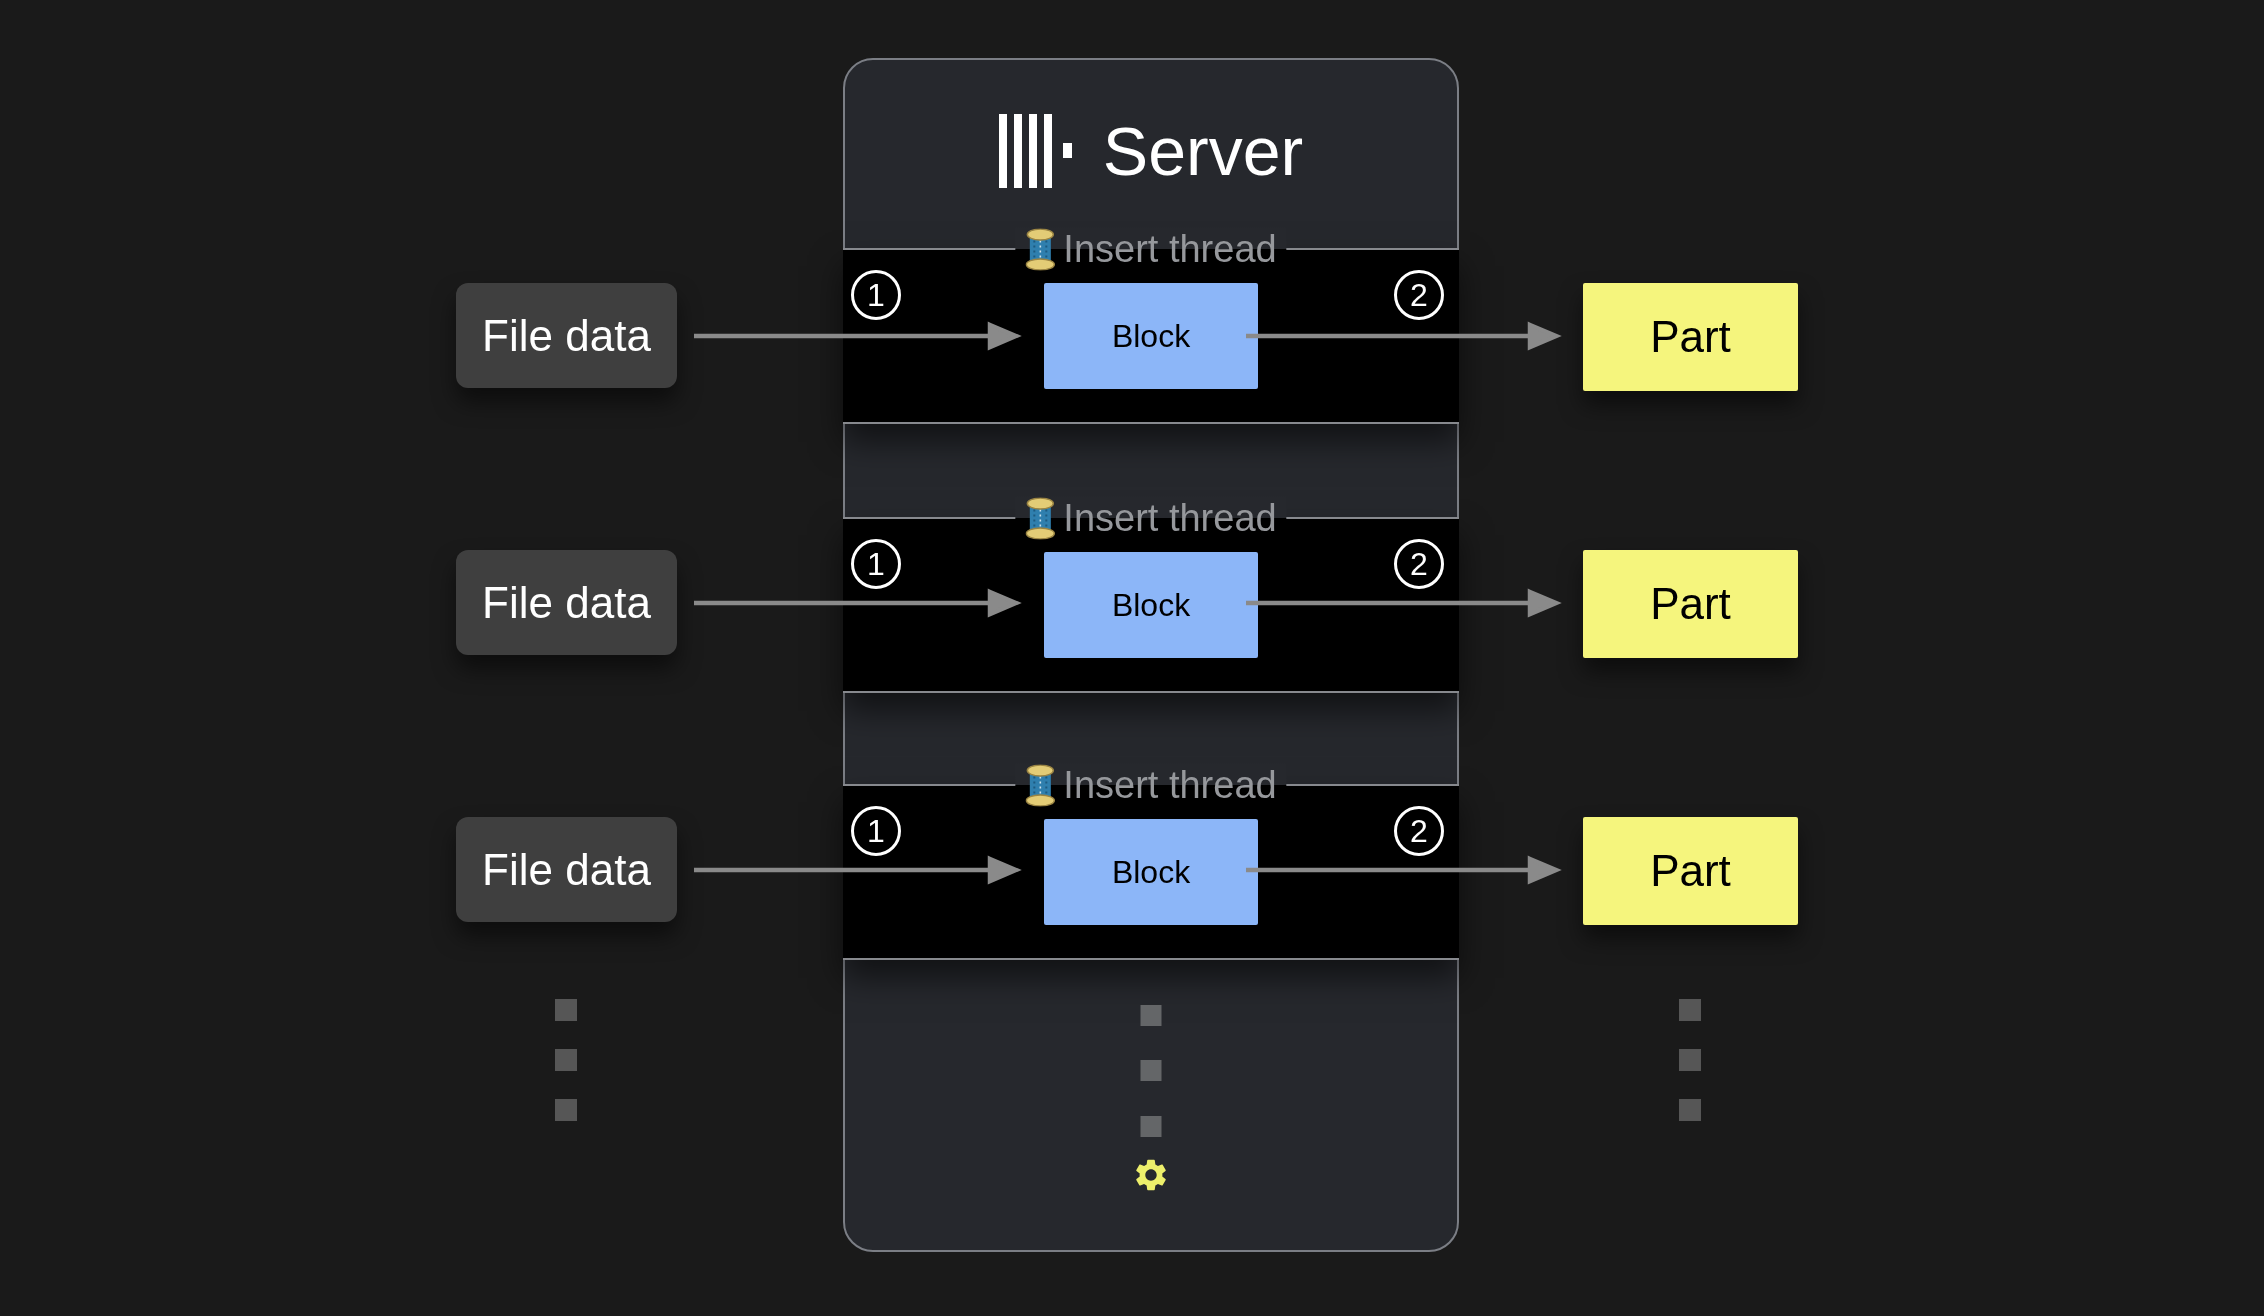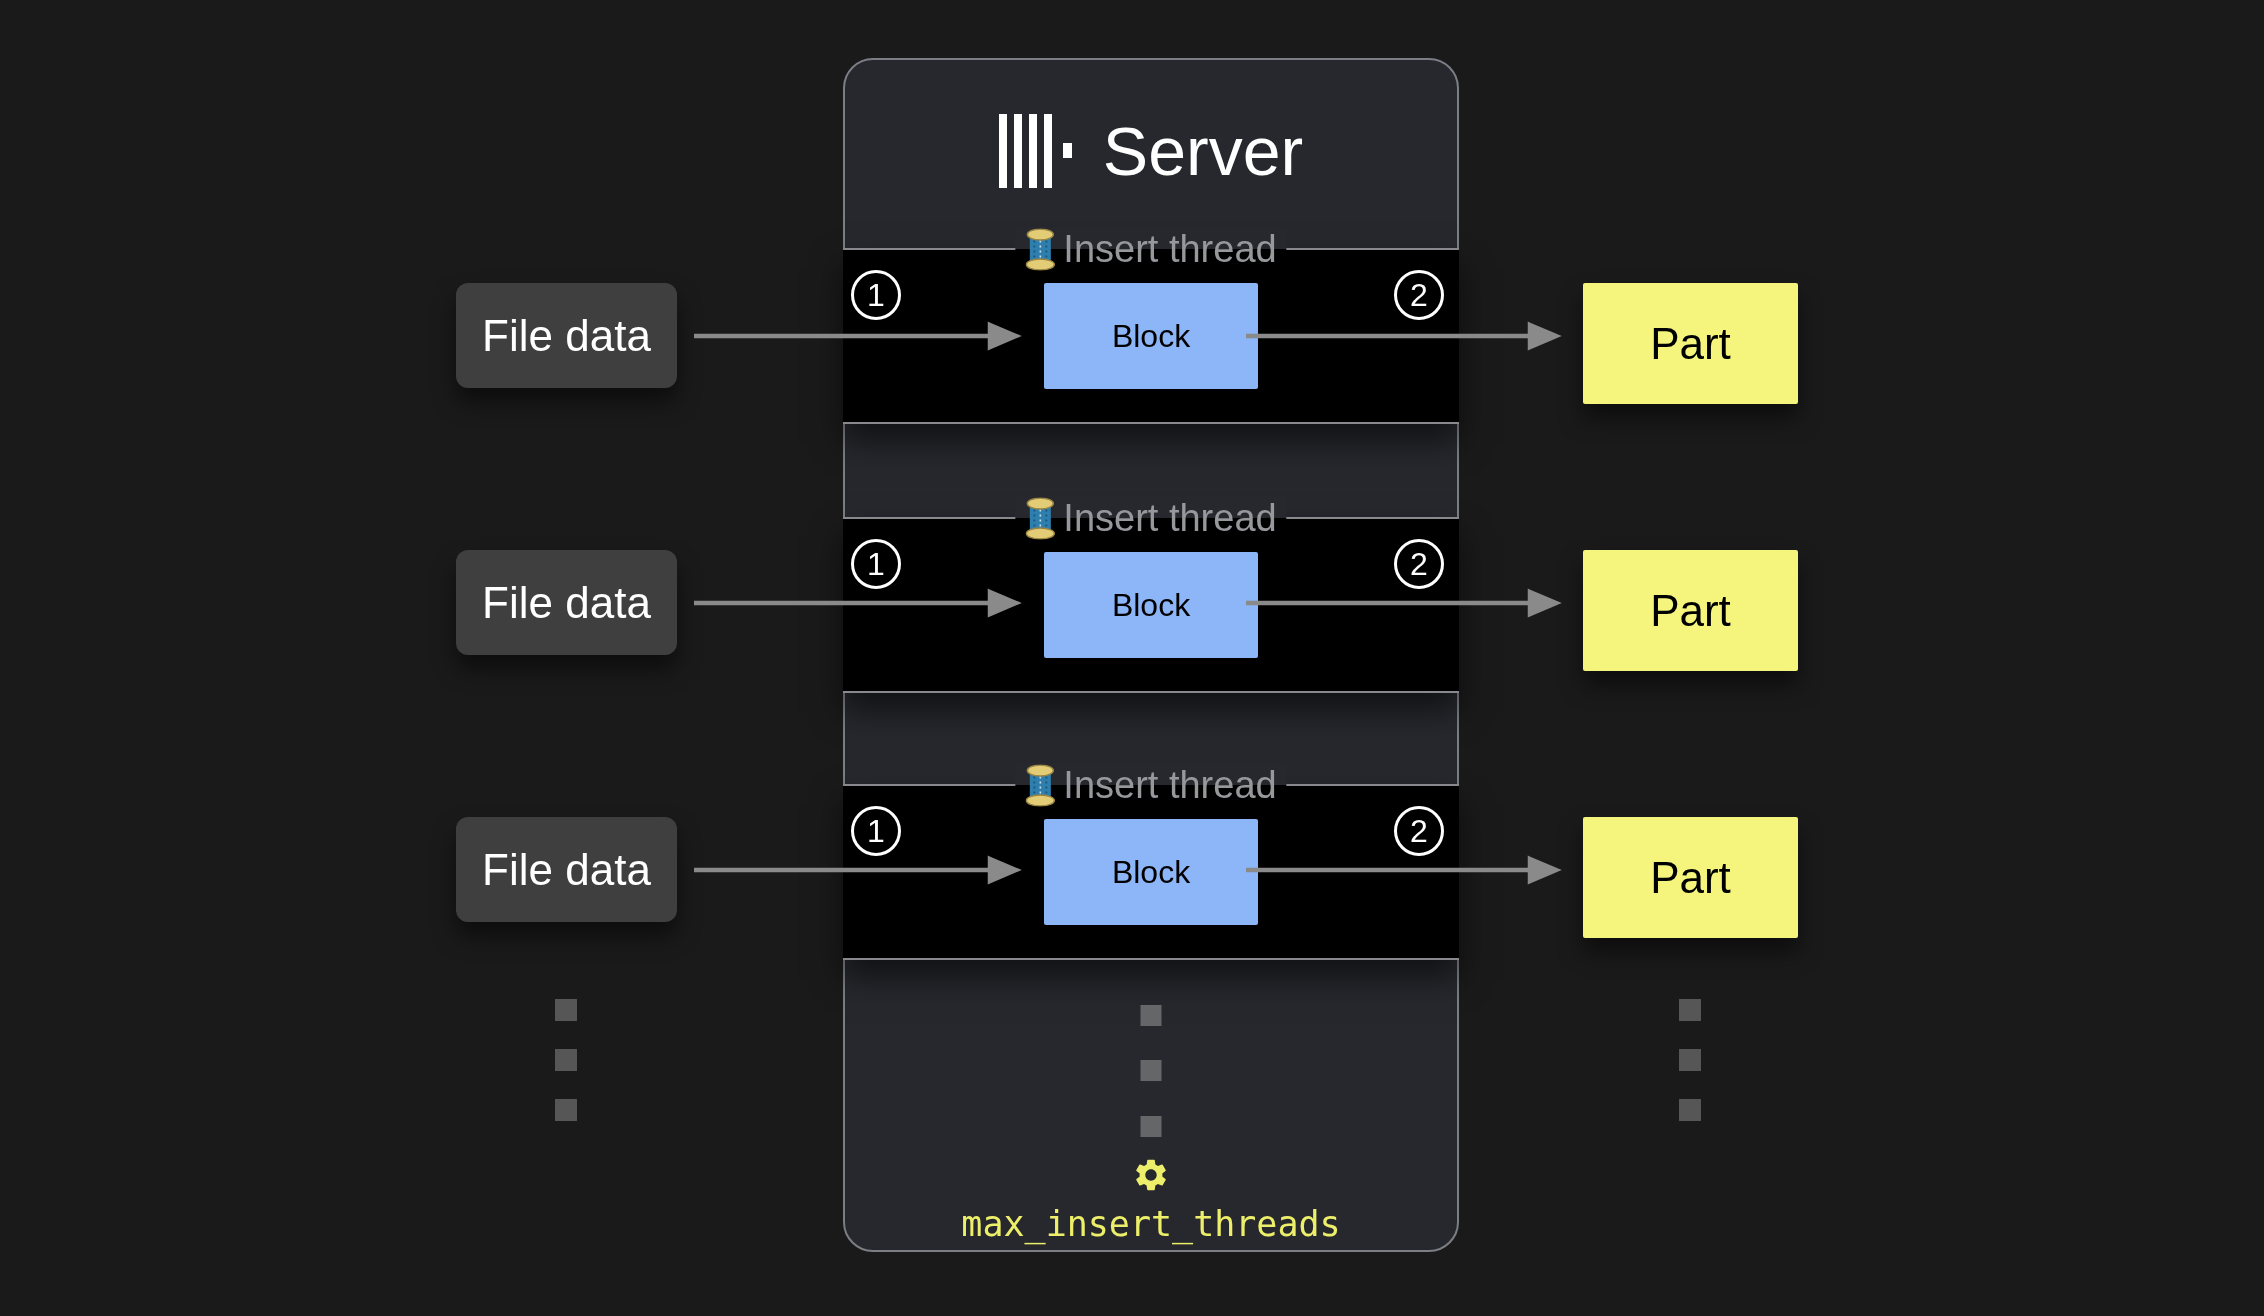--- a/index.html
+++ b/index.html
@@ -24,21 +24,21 @@
          border-radius:50%;color:#fff;font-size:32px;display:flex;align-items:center;
          justify-content:center;box-sizing:border-box;}
   .badge.in{left:8px;} .badge.out{left:551px;}
   .block{position:absolute;left:201px;top:33px;width:214px;height:106px;background:#8cb6f8;
          border-radius:2px;display:flex;align-items:center;justify-content:center;
          color:#000;font-size:32px;}
   
   .file-box{position:absolute;left:456px;width:221px;height:105px;background:#3f3f3f;
             border-radius:12px;display:flex;align-items:center;justify-content:center;
             color:#fff;font-size:44px;box-shadow:0 14px 22px rgba(0,0,0,.5);}
-  .part-box{position:absolute;left:1583px;width:215px;height:121px;background:#f5f57d;
+  .part-box{position:absolute;left:1583px;width:215px;height:108px;background:#f5f57d;
             border-radius:2px;display:flex;align-items:center;justify-content:center;
             color:#000;font-size:44px;box-shadow:0 14px 22px rgba(0,0,0,.5);}
   .oy1{top:283px;} .oy2{top:550px;} .oy3{top:817px;}
   
   .side-dot{position:absolute;width:22px;height:22px;background:#565656;}
   .mid-dot{position:absolute;left:50%;transform:translateX(-50%);width:21px;height:21px;background:#646668;}
   
   .gear-wrap{position:absolute;left:50%;transform:translateX(-50%);top:1096px;width:38px;height:38px;}
   .setting{position:absolute;left:0;right:0;top:1144px;text-align:center;color:#edef6b;
            font-family:"DejaVu Sans Mono", monospace;font-size:35px;}
@@ -168,21 +168,20 @@
         <path fill="#edef6b" d="M19.14,12.94c0.04-0.3,0.06-0.61,0.06-0.94c0-0.32-0.02-0.64-0.07-0.94l2.03-1.58
           c0.18-0.14,0.23-0.41,0.12-0.61l-1.92-3.32c-0.12-0.22-0.37-0.29-0.59-0.22l-2.39,0.96c-0.5-0.38-1.03-0.7-1.62-0.94
           L14.4,2.81c-0.04-0.24-0.24-0.41-0.48-0.41h-3.84c-0.24,0-0.43,0.17-0.47,0.41L9.25,5.35C8.66,5.59,8.12,5.92,7.63,6.29
           L5.24,5.33c-0.22-0.08-0.47,0-0.59,0.22L2.74,8.87C2.62,9.08,2.66,9.34,2.86,9.48l2.03,1.58C4.84,11.36,4.8,11.69,4.8,12
           s0.02,0.64,0.07,0.94l-2.03,1.58c-0.18,0.14-0.23,0.41-0.12,0.61l1.92,3.32c0.12,0.22,0.37,0.29,0.59,0.22l2.39-0.96
           c0.5,0.38,1.03,0.7,1.62,0.94l0.36,2.54c0.05,0.24,0.24,0.41,0.48,0.41h3.84c0.24,0,0.44-0.17,0.47-0.41l0.36-2.54
           c0.59-0.24,1.13-0.56,1.62-0.94l2.39,0.96c0.22,0.08,0.47,0,0.59-0.22l1.92-3.32c0.12-0.22,0.07-0.47-0.12-0.61L19.14,12.94z
           M12,15.6c-1.98,0-3.6-1.62-3.6-3.6s1.62-3.6,3.6-3.6s3.6,1.62,3.6,3.6S13.98,15.6,12,15.6z"></path>
       </svg>
     </div>
-    <div class="setting">max_insert_threads</div>
   </div>
 
   <svg class="arrows" viewBox="0 0 2264 1316">
     <g stroke="#8a8a8a" stroke-width="4.5" fill="#8a8a8a">
       <line x1="694" y1="336" x2="990" y2="336"></line>
       <polygon points="990,325 1016,336 990,347"></polygon>
       <line x1="1246" y1="336" x2="1530" y2="336"></line>
       <polygon points="1530,325 1556,336 1530,347"></polygon>
 
       <line x1="694" y1="603" x2="990" y2="603"></line>

